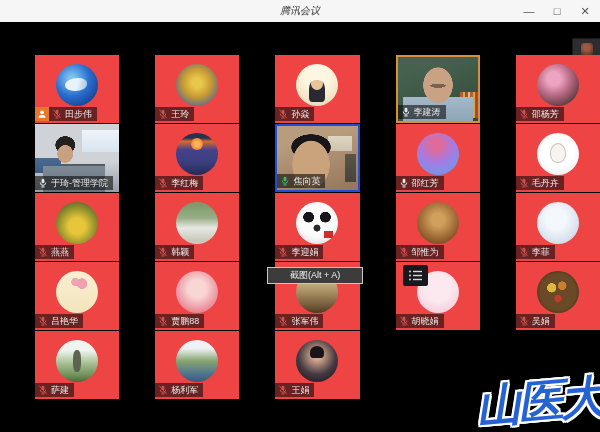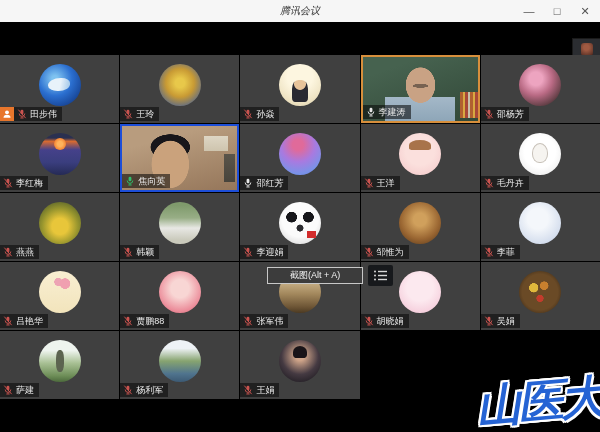--- a/index.html
+++ b/index.html
@@ -18,21 +18,21 @@
 
   .mini-tile{position:absolute;top:16px;right:0;width:27px;height:20px;background:#2b2d31;
              border:1px solid #1a1a1a;border-right:none;}
   .mini-tile i{position:absolute;left:8px;top:4px;width:12px;height:13px;border-radius:3px;
                background:radial-gradient(circle at 45% 35%,#a05a42 25%,#6a3a2c 70%,#402018);}
 
   
   .grid{position:absolute;top:33px;left:0;width:600px;height:344px;
         display:grid;grid-template-columns:repeat(5,1fr);grid-template-rows:repeat(5,68px);
         column-gap:1px;row-gap:1px;}
-  .tile{position:relative;background:#404040;overflow:hidden;box-sizing:border-box;}
+  .tile{position:relative;background:#ef4444;overflow:hidden;box-sizing:border-box;margin-left:35px;}
   .tile.border-orange{border:2px solid #d78f3c;}
   .tile.border-green{border:2px solid #1d4ed8;}
 
   
   .circle{position:absolute;left:50%;top:9px;width:42px;height:42px;margin-left:-21px;border-radius:50%;}
 
   
   .scene{position:absolute;inset:0;}
 
   
@@ -253,20 +253,39 @@
             <line x1="6" y1="8.8" x2="6" y2="10.6" stroke="currentColor" stroke-width="1.1"></line>
             <line x1="4" y1="10.8" x2="8" y2="10.8" stroke="currentColor" stroke-width="1.1"></line>
             <line class="slash" x1="1.6" y1="0.8" x2="10.4" y2="11" stroke="currentColor" stroke-width="1.2"></line>
           </svg>
         </span>
         <span class="pname">邵杨芳</span>
       </span>
     </div>
   </div>
       <div class="tile">
+    <div class="avatar scene scene-yuqi"></div>
+
+    <div class="label-row">
+
+      <span class="name-bar">
+        <span class="mic mic-on">
+          <svg viewBox="0 0 12 12">
+            <rect x="4.3" y="0.8" width="3.4" height="5.6" rx="1.7" fill="currentColor"></rect>
+            <path d="M2.6 5.4 a3.4 3.4 0 0 0 6.8 0" fill="none" stroke="currentColor" stroke-width="1.1"></path>
+            <line x1="6" y1="8.8" x2="6" y2="10.6" stroke="currentColor" stroke-width="1.1"></line>
+            <line x1="4" y1="10.8" x2="8" y2="10.8" stroke="currentColor" stroke-width="1.1"></line>
+            <line class="slash" x1="1.6" y1="0.8" x2="10.4" y2="11" stroke="currentColor" stroke-width="1.2"></line>
+          </svg>
+        </span>
+        <span class="pname">于琦-管理学院</span>
+      </span>
+    </div>
+  </div>
+      <div class="tile">
     <div class="avatar circle av-sunset"></div>
 
     <div class="label-row">
 
       <span class="name-bar">
         <span class="mic mic-muted">
           <svg viewBox="0 0 12 12">
             <rect x="4.3" y="0.8" width="3.4" height="5.6" rx="1.7" fill="currentColor"></rect>
             <path d="M2.6 5.4 a3.4 3.4 0 0 0 6.8 0" fill="none" stroke="currentColor" stroke-width="1.1"></path>
             <line x1="6" y1="8.8" x2="6" y2="10.6" stroke="currentColor" stroke-width="1.1"></line>
@@ -306,39 +325,20 @@
         <span class="mic mic-on">
           <svg viewBox="0 0 12 12">
             <rect x="4.3" y="0.8" width="3.4" height="5.6" rx="1.7" fill="currentColor"></rect>
             <path d="M2.6 5.4 a3.4 3.4 0 0 0 6.8 0" fill="none" stroke="currentColor" stroke-width="1.1"></path>
             <line x1="6" y1="8.8" x2="6" y2="10.6" stroke="currentColor" stroke-width="1.1"></line>
             <line x1="4" y1="10.8" x2="8" y2="10.8" stroke="currentColor" stroke-width="1.1"></line>
             <line class="slash" x1="1.6" y1="0.8" x2="10.4" y2="11" stroke="currentColor" stroke-width="1.2"></line>
           </svg>
         </span>
         <span class="pname">邵红芳</span>
-      </span>
-    </div>
-  </div>
-      <div class="tile">
-    <div class="avatar circle av-girl-hat"></div>
-
-    <div class="label-row">
-
-      <span class="name-bar">
-        <span class="mic mic-muted">
-          <svg viewBox="0 0 12 12">
-            <rect x="4.3" y="0.8" width="3.4" height="5.6" rx="1.7" fill="currentColor"></rect>
-            <path d="M2.6 5.4 a3.4 3.4 0 0 0 6.8 0" fill="none" stroke="currentColor" stroke-width="1.1"></path>
-            <line x1="6" y1="8.8" x2="6" y2="10.6" stroke="currentColor" stroke-width="1.1"></line>
-            <line x1="4" y1="10.8" x2="8" y2="10.8" stroke="currentColor" stroke-width="1.1"></line>
-            <line class="slash" x1="1.6" y1="0.8" x2="10.4" y2="11" stroke="currentColor" stroke-width="1.2"></line>
-          </svg>
-        </span>
-        <span class="pname">王洋</span>
       </span>
     </div>
   </div>
       <div class="tile">
     <div class="avatar circle av-cat-sketch"></div>
 
     <div class="label-row">
 
       <span class="name-bar">
         <span class="mic mic-muted">

